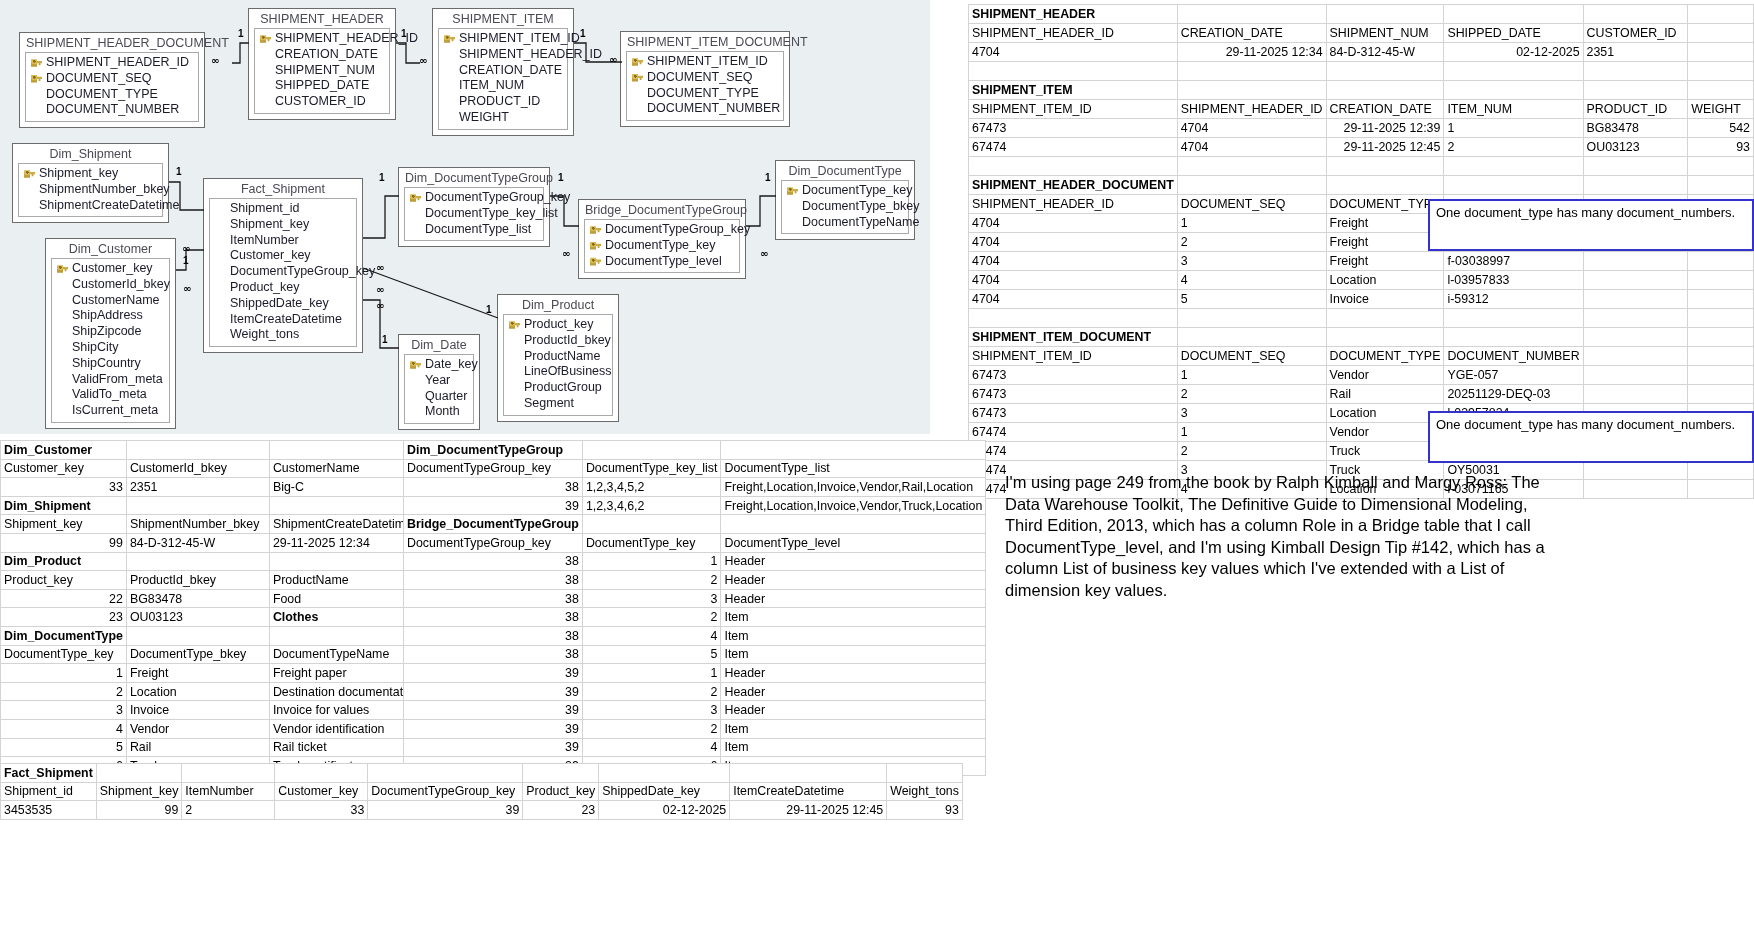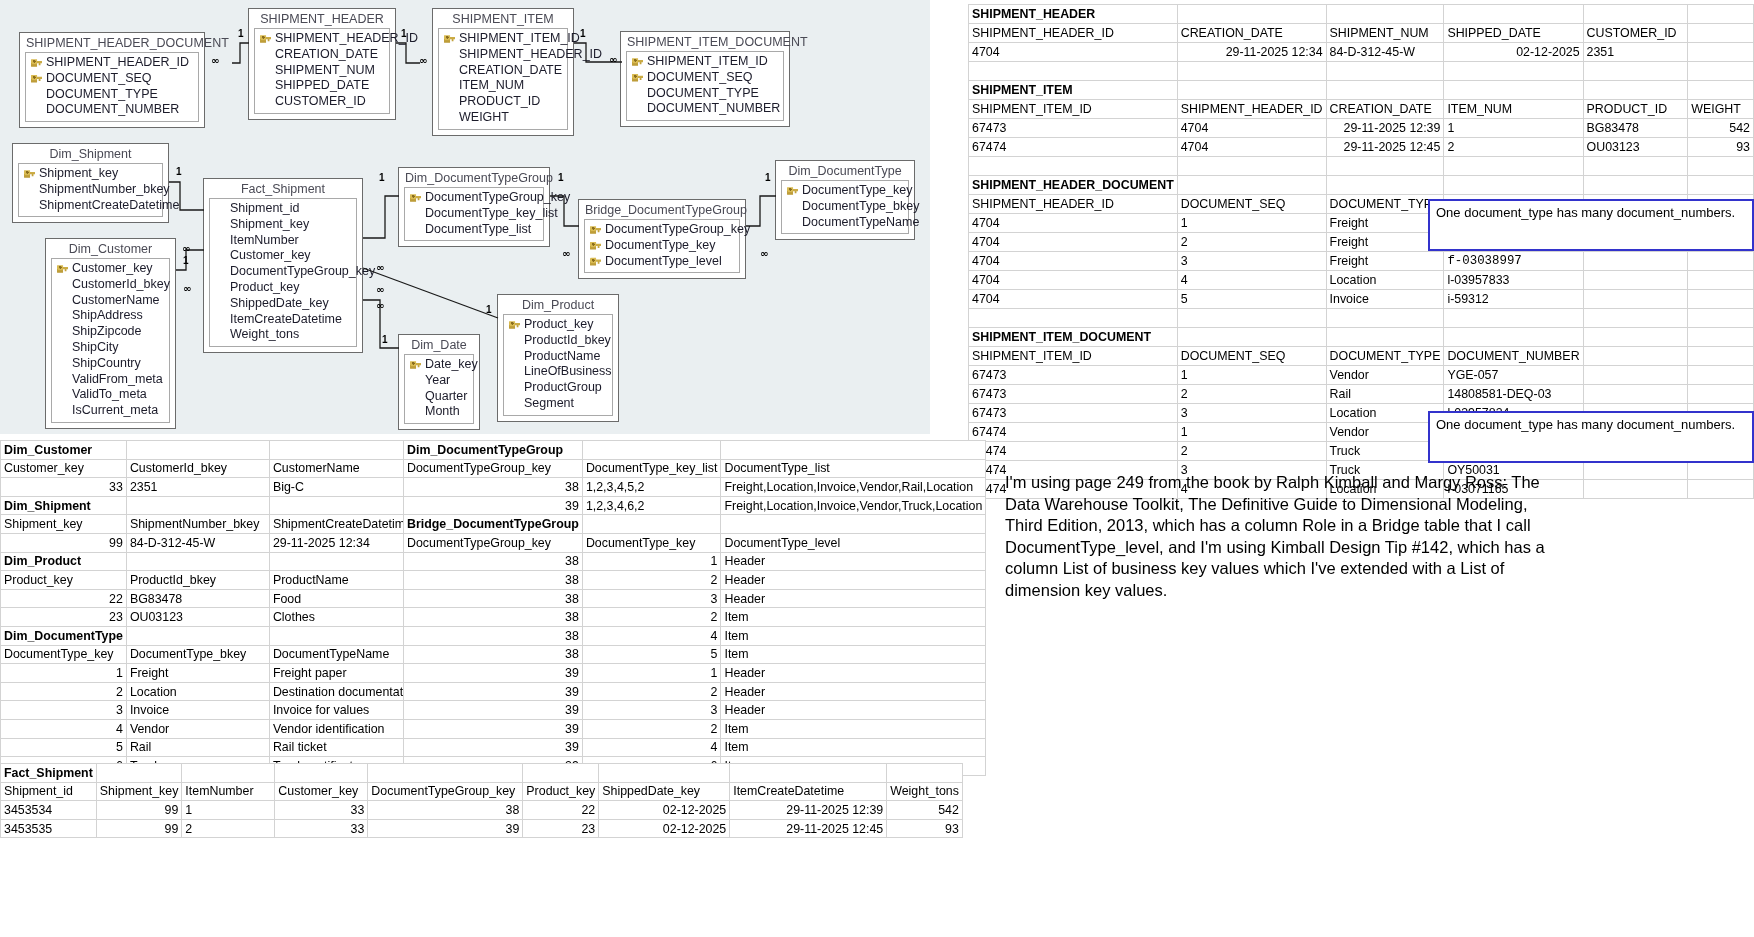--- a/index.html
+++ b/index.html
@@ -313,21 +313,21 @@
           <td style="height: 18px;">2</td>
           <td style="height: 18px;">Freight</td>
           <td style="height: 18px;">f-03038986</td>
           <td style="height: 18px;"></td>
           <td style="height: 18px;"></td>
         </tr>
         <tr>
           <td style="height: 18px;">4704</td>
           <td style="height: 18px;">3</td>
           <td style="height: 18px;">Freight</td>
-          <td style="height: 18px; font-family: Liberation Mono, monospace;">f-03038997</td>
+          <td style="height: 18px;">f-03038997</td>
           <td style="height: 18px;"></td>
           <td style="height: 18px;"></td>
         </tr>
         <tr>
           <td style="height: 18px;">4704</td>
           <td style="height: 18px;">4</td>
           <td style="height: 18px;">Location</td>
           <td style="height: 18px;">l-03957833</td>
           <td style="height: 18px;"></td>
           <td style="height: 18px;"></td>
@@ -369,21 +369,21 @@
           <td style="height: 18px;">1</td>
           <td style="height: 18px;">Vendor</td>
           <td style="height: 18px;">YGE-057</td>
           <td style="height: 18px;"></td>
           <td style="height: 18px;"></td>
         </tr>
         <tr>
           <td style="height: 18px;">67473</td>
           <td style="height: 18px;">2</td>
           <td style="height: 18px;">Rail</td>
-          <td style="height: 18px;">14808581-DEQ-03</td>
+          <td style="height: 18px;">20251129-DEQ-03</td>
           <td style="height: 18px;"></td>
           <td style="height: 18px;"></td>
         </tr>
         <tr>
           <td style="height: 18px;">67473</td>
           <td style="height: 18px;">3</td>
           <td style="height: 18px;">Location</td>
           <td style="height: 18px;">l-03957834</td>
           <td style="height: 18px;"></td>
           <td style="height: 18px;"></td>
@@ -510,21 +510,21 @@
           <td class="r" style="height: 17.6px;">22</td>
           <td style="height: 17.6px;">BG83478</td>
           <td style="height: 17.6px;">Food</td>
           <td style="height: 17.6px;"></td>
           <td style="height: 17.6px;"></td>
           <td style="height: 17.6px;"></td>
         </tr>
         <tr>
           <td class="r" style="height: 17.6px;">23</td>
           <td style="height: 17.6px;">OU03123</td>
-          <td style="height: 17.6px;">Clothes</td>
+          <td style="height: 17.6px; font-weight: bold;">Clothes</td>
           <td style="height: 17.6px;"></td>
           <td style="height: 17.6px;"></td>
           <td style="height: 17.6px;"></td>
         </tr>
         <tr>
           <td class="b" style="height: 17.6px; overflow: visible;">Dim_DocumentType</td>
           <td style="height: 17.6px;"></td>
           <td style="height: 17.6px;"></td>
           <td style="height: 17.6px;"></td>
           <td style="height: 17.6px;"></td>
@@ -716,31 +716,20 @@
           <td style="height: 17.6px;">Shipment_key</td>
           <td style="height: 17.6px;">ItemNumber</td>
           <td style="height: 17.6px;">Customer_key</td>
           <td style="height: 17.6px;">DocumentTypeGroup_key</td>
           <td style="height: 17.6px;">Product_key</td>
           <td style="height: 17.6px;">ShippedDate_key</td>
           <td style="height: 17.6px;">ItemCreateDatetime</td>
           <td style="height: 17.6px;">Weight_tons</td>
         </tr>
         <tr>
-          <td style="height: 17.6px;">3453534</td>
-          <td class="r" style="height: 17.6px;">99</td>
-          <td style="height: 17.6px;">1</td>
-          <td class="r" style="height: 17.6px;">33</td>
-          <td class="r" style="height: 17.6px;">38</td>
-          <td class="r" style="height: 17.6px;">22</td>
-          <td class="r" style="height: 17.6px;">02-12-2025</td>
-          <td class="r" style="height: 17.6px;">29-11-2025 12:39</td>
-          <td class="r" style="height: 17.6px;">542</td>
-        </tr>
-        <tr>
           <td style="height: 17.6px;">3453535</td>
           <td class="r" style="height: 17.6px;">99</td>
           <td style="height: 17.6px;">2</td>
           <td class="r" style="height: 17.6px;">33</td>
           <td class="r" style="height: 17.6px;">39</td>
           <td class="r" style="height: 17.6px;">23</td>
           <td class="r" style="height: 17.6px;">02-12-2025</td>
           <td class="r" style="height: 17.6px;">29-11-2025 12:45</td>
           <td class="r" style="height: 17.6px;">93</td>
         </tr>

